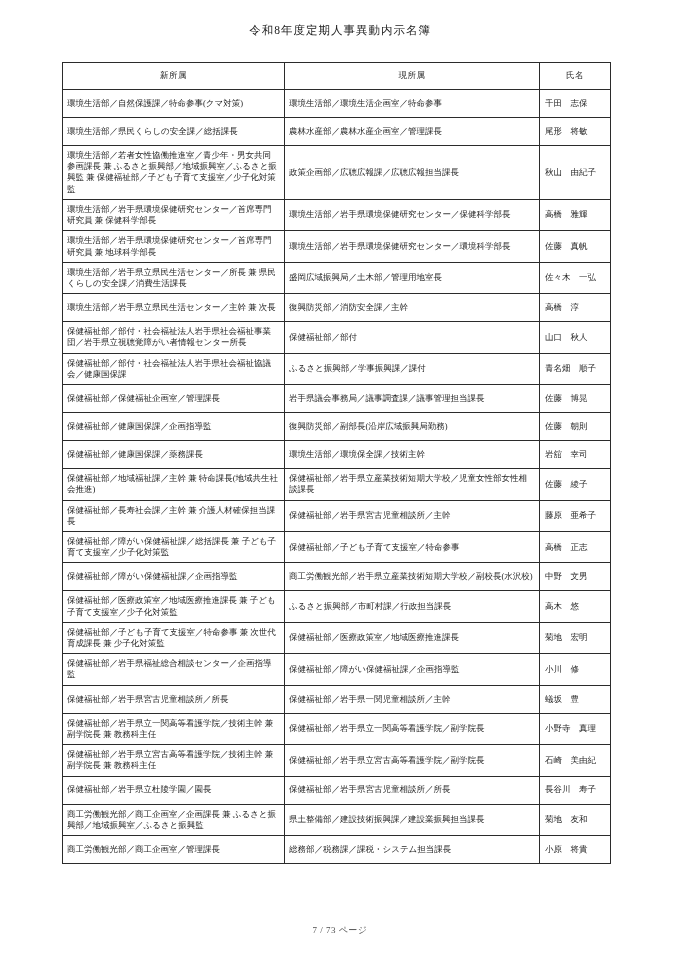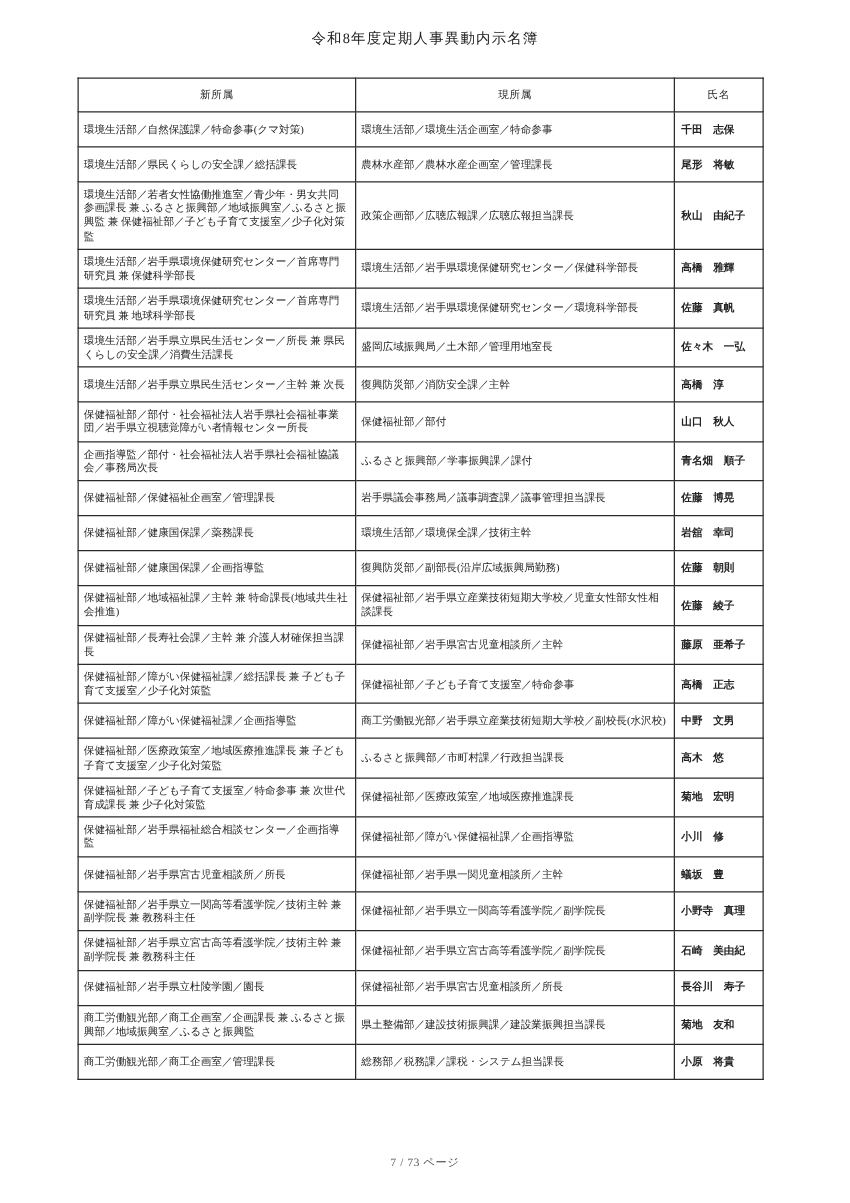--- a/index.html
+++ b/index.html
@@ -58,21 +58,20 @@
   }
   td {
     height: 28px;
     box-sizing: border-box;
     vertical-align: middle;
     padding: 4px 5px 4px 4px;
     text-align: left;
   }
   td.name-cell {
     padding-left: 5px;
-    font-weight: bold;
   }
   .page-footer {
     position: absolute;
     top: 924px;
     left: 0;
     width: 100%;
     text-align: center;
     font-size: 9px;
     color: #4d4d4d;
     font-family: Liberation Serif, serif;
@@ -134,40 +133,40 @@
           <td>環境生活部／岩手県立県民生活センター／主幹 兼 次長</td>
           <td>復興防災部／消防安全課／主幹</td>
           <td class="name-cell">高橋　淳</td>
         </tr>
         <tr>
           <td>保健福祉部／部付・社会福祉法人岩手県社会福祉事業団／岩手県立視聴覚障がい者情報センター所長</td>
           <td>保健福祉部／部付</td>
           <td class="name-cell">山口　秋人</td>
         </tr>
         <tr>
-          <td>企画指導監／部付・社会福祉法人岩手県社会福祉協議会／事務局次長</td>
+          <td>保健福祉部／部付・社会福祉法人岩手県社会福祉協議会／健康国保課</td>
           <td>ふるさと振興部／学事振興課／課付</td>
           <td class="name-cell">青名畑　順子</td>
         </tr>
         <tr>
           <td>保健福祉部／保健福祉企画室／管理課長</td>
           <td>岩手県議会事務局／議事調査課／議事管理担当課長</td>
           <td class="name-cell">佐藤　博晃</td>
         </tr>
         <tr>
+          <td>保健福祉部／健康国保課／企画指導監</td>
+          <td>復興防災部／副部長(沿岸広域振興局勤務)</td>
+          <td class="name-cell">佐藤　朝則</td>
+        </tr>
+        <tr>
           <td>保健福祉部／健康国保課／薬務課長</td>
           <td>環境生活部／環境保全課／技術主幹</td>
           <td class="name-cell">岩舘　幸司</td>
         </tr>
         <tr>
-          <td>保健福祉部／健康国保課／企画指導監</td>
-          <td>復興防災部／副部長(沿岸広域振興局勤務)</td>
-          <td class="name-cell">佐藤　朝則</td>
-        </tr>
-        <tr>
           <td>保健福祉部／地域福祉課／主幹 兼 特命課長(地域共生社会推進)</td>
           <td>保健福祉部／岩手県立産業技術短期大学校／児童女性部女性相談課長</td>
           <td class="name-cell">佐藤　綾子</td>
         </tr>
         <tr>
           <td>保健福祉部／長寿社会課／主幹 兼 介護人材確保担当課長</td>
           <td>保健福祉部／岩手県宮古児童相談所／主幹</td>
           <td class="name-cell">藤原　亜希子</td>
         </tr>
         <tr>

